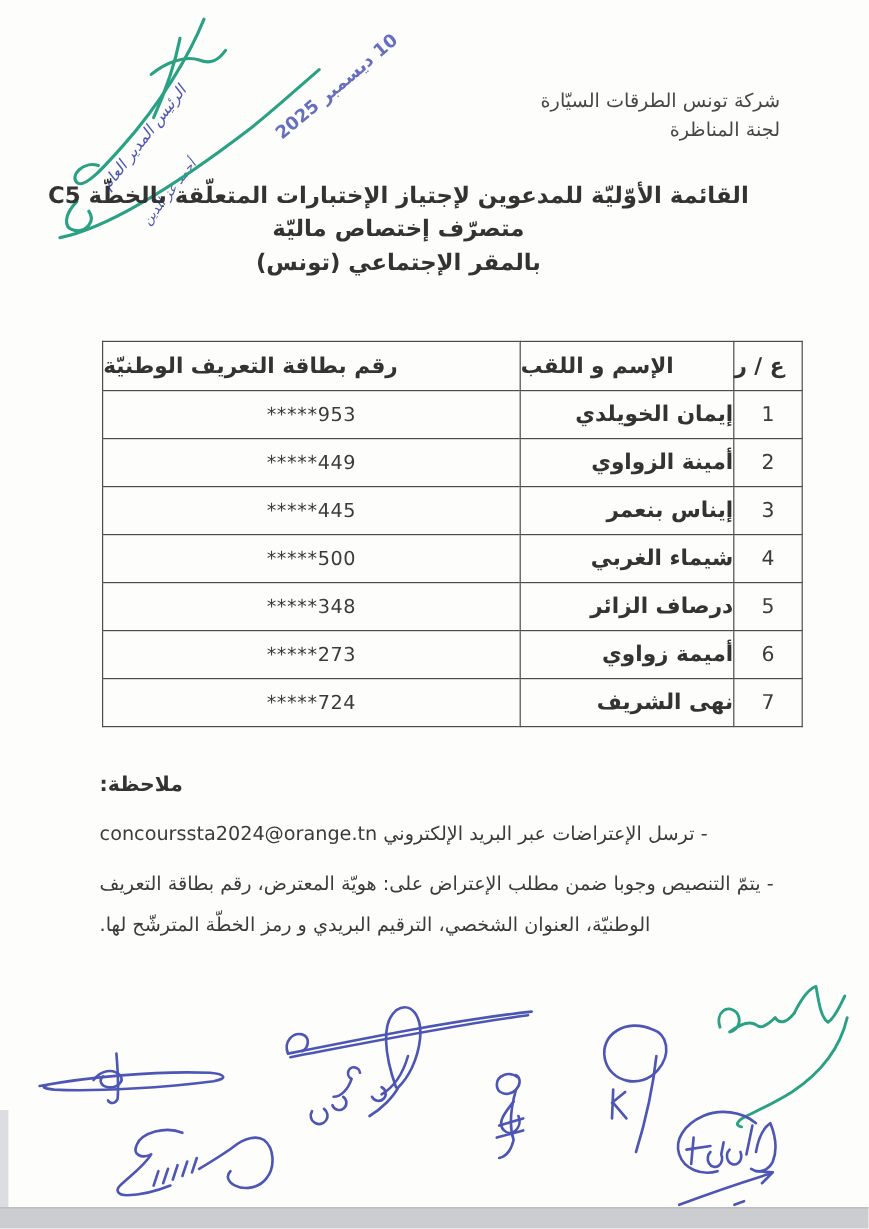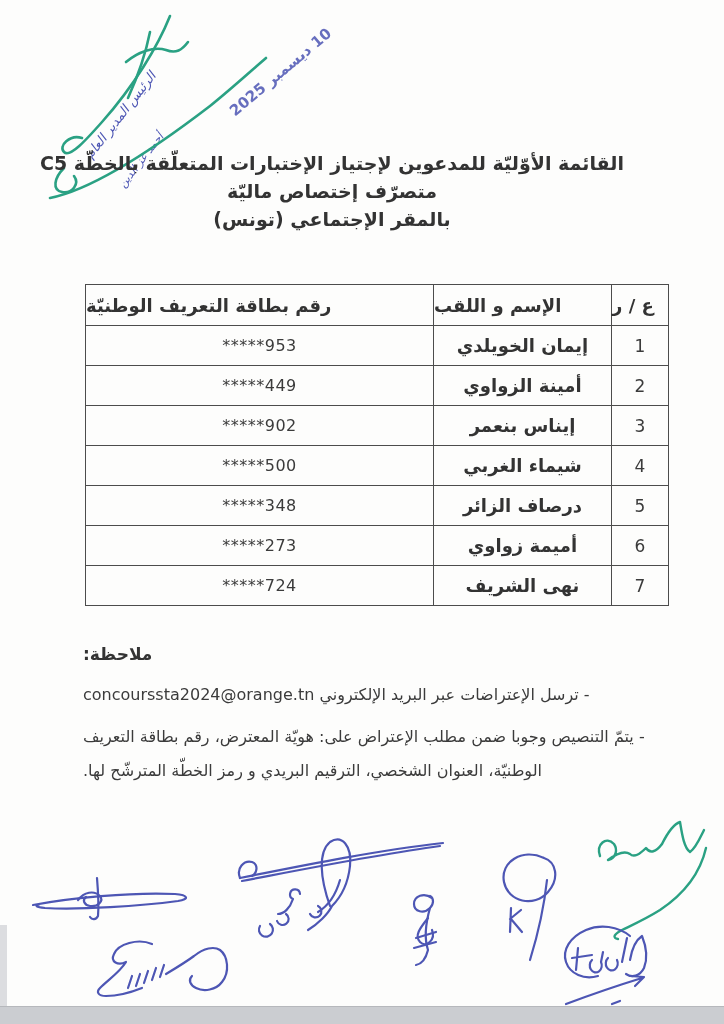--- a/index.html
+++ b/index.html
@@ -30,36 +30,40 @@
 
   
   table.list{position:absolute;top:284px;left:85px;width:583px;border-collapse:collapse;direction:rtl;table-layout:fixed;}
   table.list col.c-index{width:57px;}
   table.list col.c-name{width:178px;}
   table.list col.c-id{width:348px;}
   table.list th,table.list td{border:1.6px solid #4c4c4c;padding:0;}
   table.list th{height:40px;font-size:18px;font-weight:bold;text-align:left;color:#333;}
   table.list td{height:39px;}
   td.c-index{text-align:center;font-size:17px;}
-  td.c-name{text-align:center;padding-right:7px;font-weight:bold;font-size:18px;color:#333;}
+  td.c-name{text-align:right;padding-right:7px;font-weight:bold;font-size:18px;color:#333;}
   td.c-id{text-align:center;font-size:16px;direction:ltr;letter-spacing:.5px;}
 
   
   .notes{position:absolute;top:644px;right:69px;width:572px;direction:rtl;text-align:left;}
   .notes-heading{font-weight:bold;font-size:17px;color:#333;margin-bottom:14px;}
   .note-item{font-size:16px;line-height:34px;margin-bottom:8px;color:#3b3b3b;}
 
   .bottom-sigs{position:absolute;left:0;top:818px;}
   svg path{fill:none;stroke-linecap:round;stroke-linejoin:round;}
 </style>
 </head>
 <body>
 
 <div class="page">
 
+  <div class="header">
+    <div>شركة تونس الطرقات السيّارة</div>
+    <div>لجنة المناظرة</div>
+  </div>
 
   <div class="stamp-cluster">
     <div class="hw hw-role" style="color: rgb(77, 86, 180);">الرئيس المدير العام</div>
     <div class="hw hw-name" style="color: rgb(77, 86, 180);">أحمد عز الدين</div>
     <div class="stamp-date" style="color: rgb(77, 86, 180);">10 ديسمبر 2025</div>
     <svg class="sig-svg" width="320" height="215" viewBox="0 0 320 215">
       <g stroke-width="2.6" stroke="#2aa183">
         <path d="M140,14 C128,44 104,84 72,120 C56,138 40,156 34,150 C28,144 40,132 52,136"></path>
         <path d="M20,196 C60,188 120,150 180,104 C200,88 222,68 236,56"></path>
         <path d="M96,60 C108,50 124,44 136,48 C146,52 152,48 158,40"></path>
@@ -95,21 +99,21 @@
           <td class="c-id">*****953</td>
         </tr>
         <tr>
           <td class="c-index">2</td>
           <td class="c-name">أمينة الزواوي</td>
           <td class="c-id">*****449</td>
         </tr>
         <tr>
           <td class="c-index">3</td>
           <td class="c-name">إيناس بنعمر</td>
-          <td class="c-id">*****902</td>
+          <td class="c-id">*****445</td>
         </tr>
         <tr>
           <td class="c-index">4</td>
           <td class="c-name">شيماء الغربي</td>
           <td class="c-id">*****500</td>
         </tr>
         <tr>
           <td class="c-index">5</td>
           <td class="c-name">درصاف الزائر</td>
           <td class="c-id">*****348</td>

